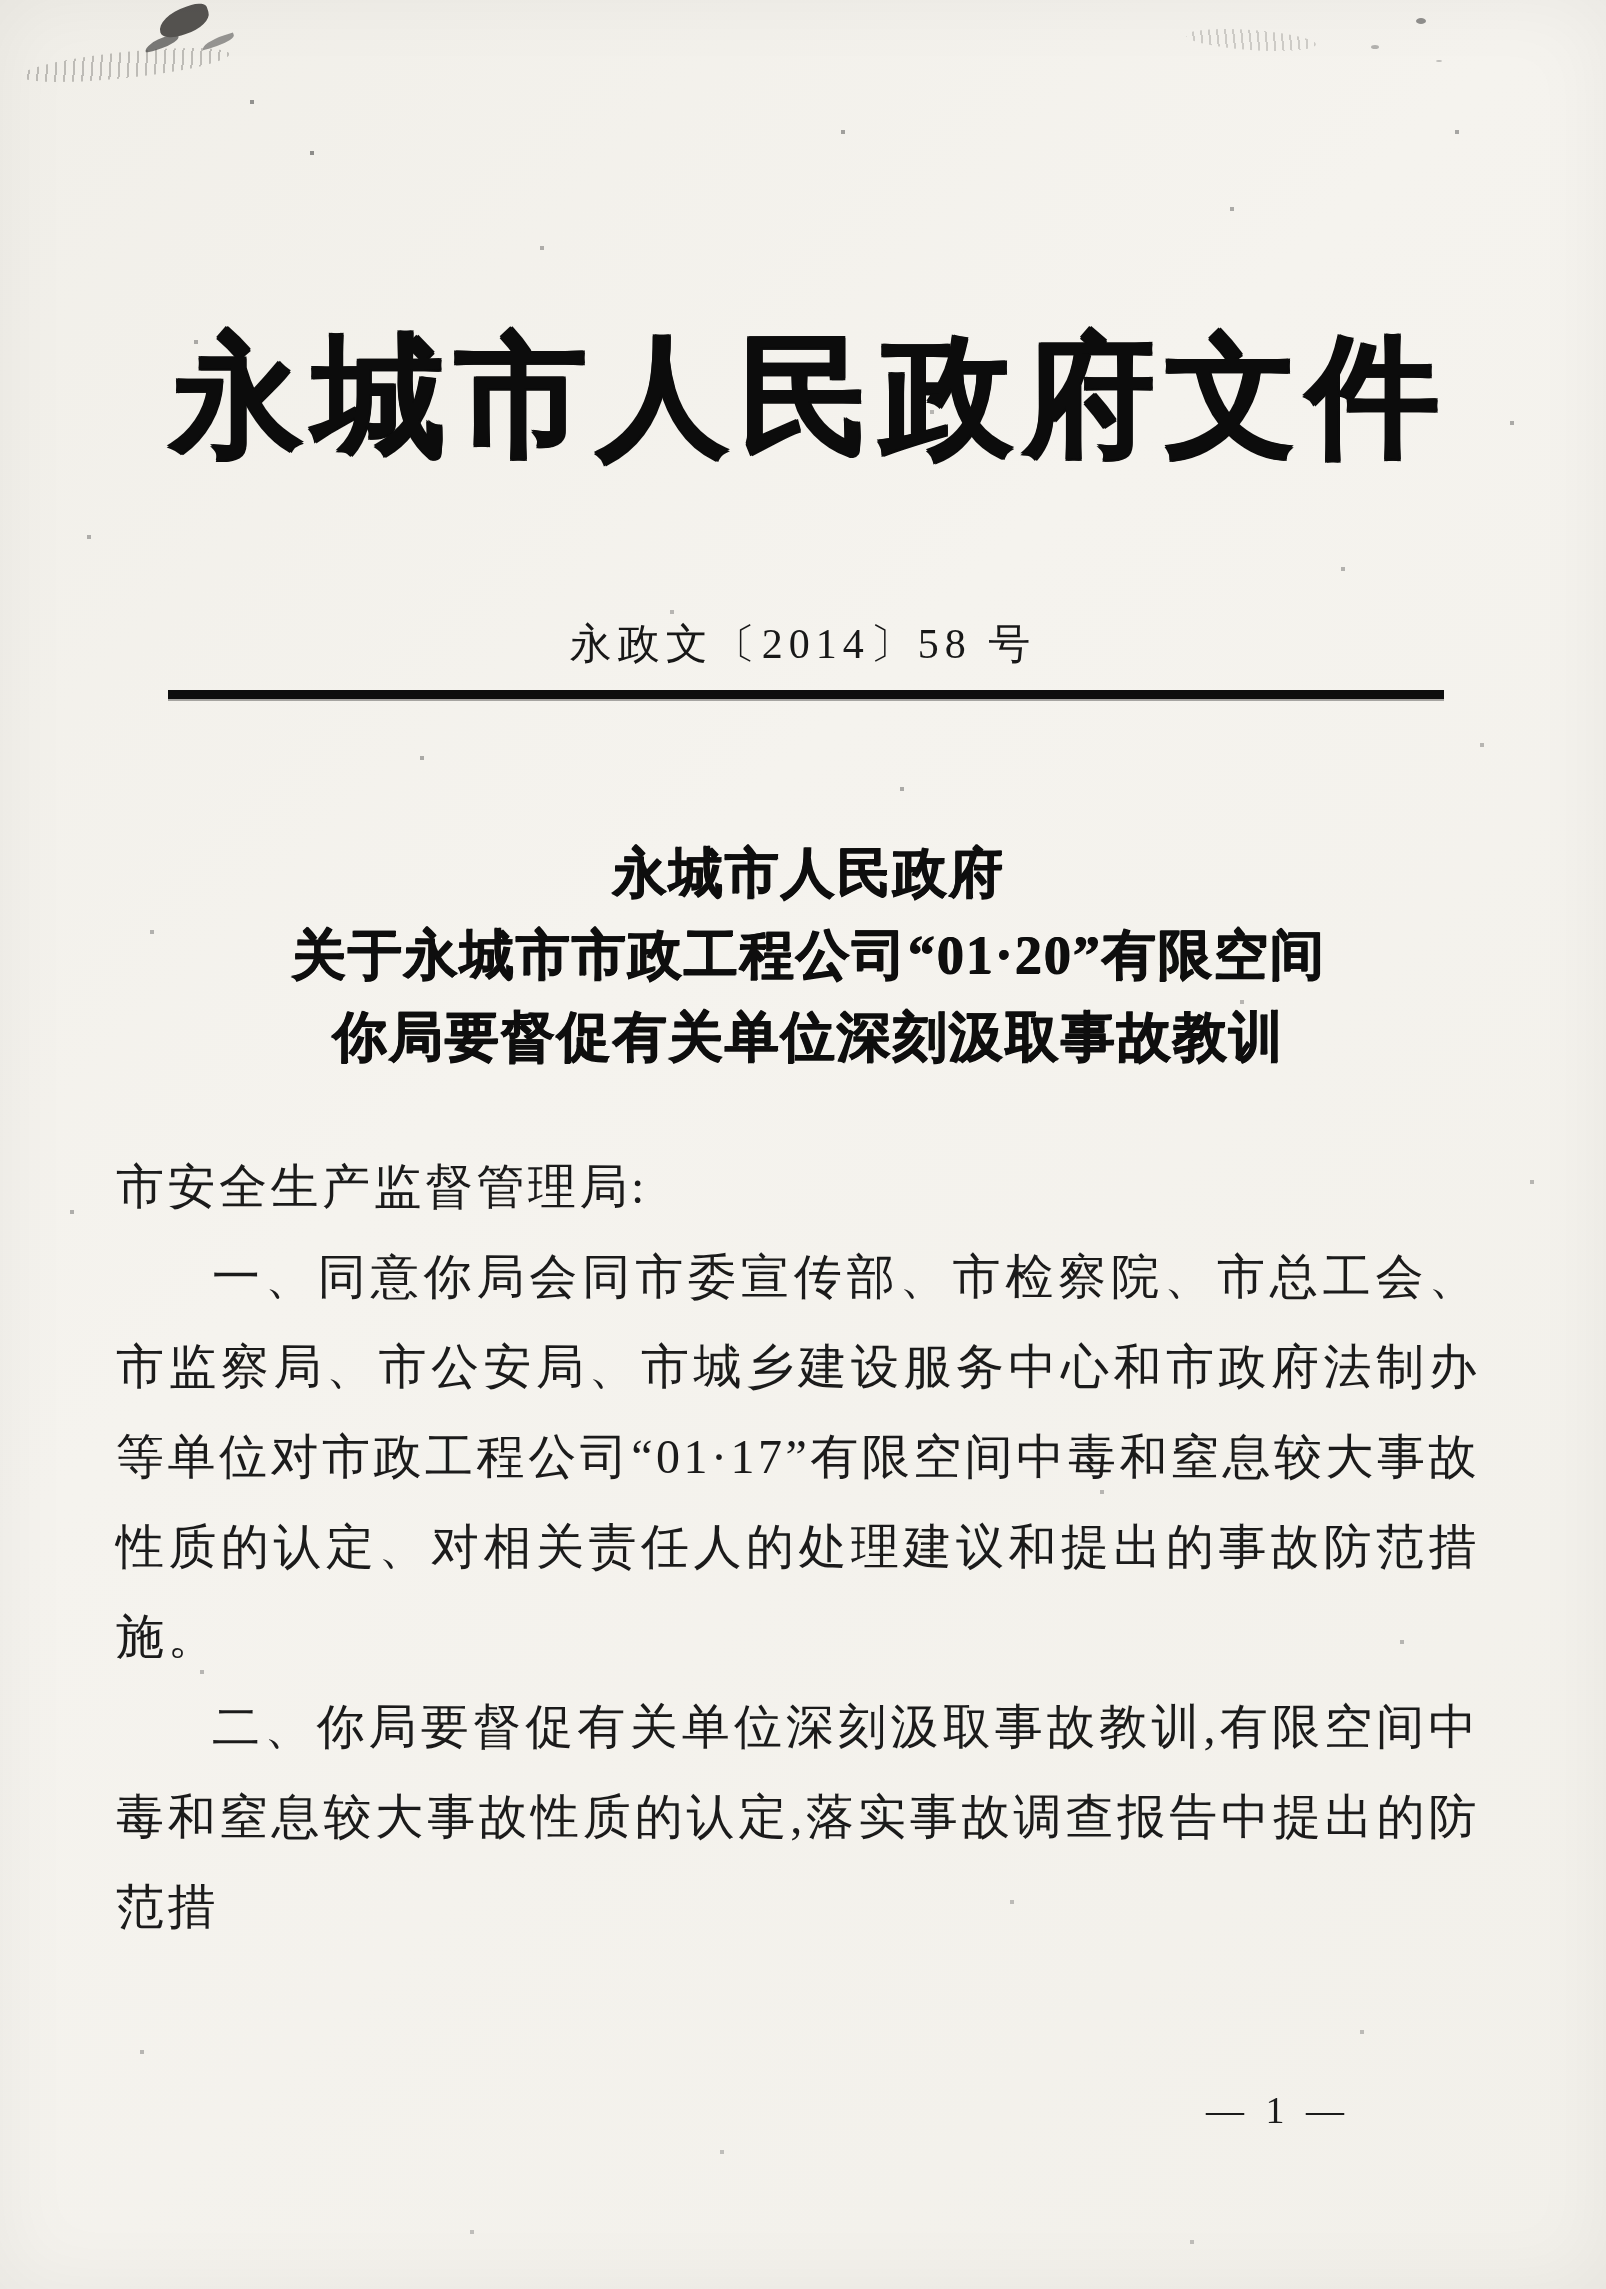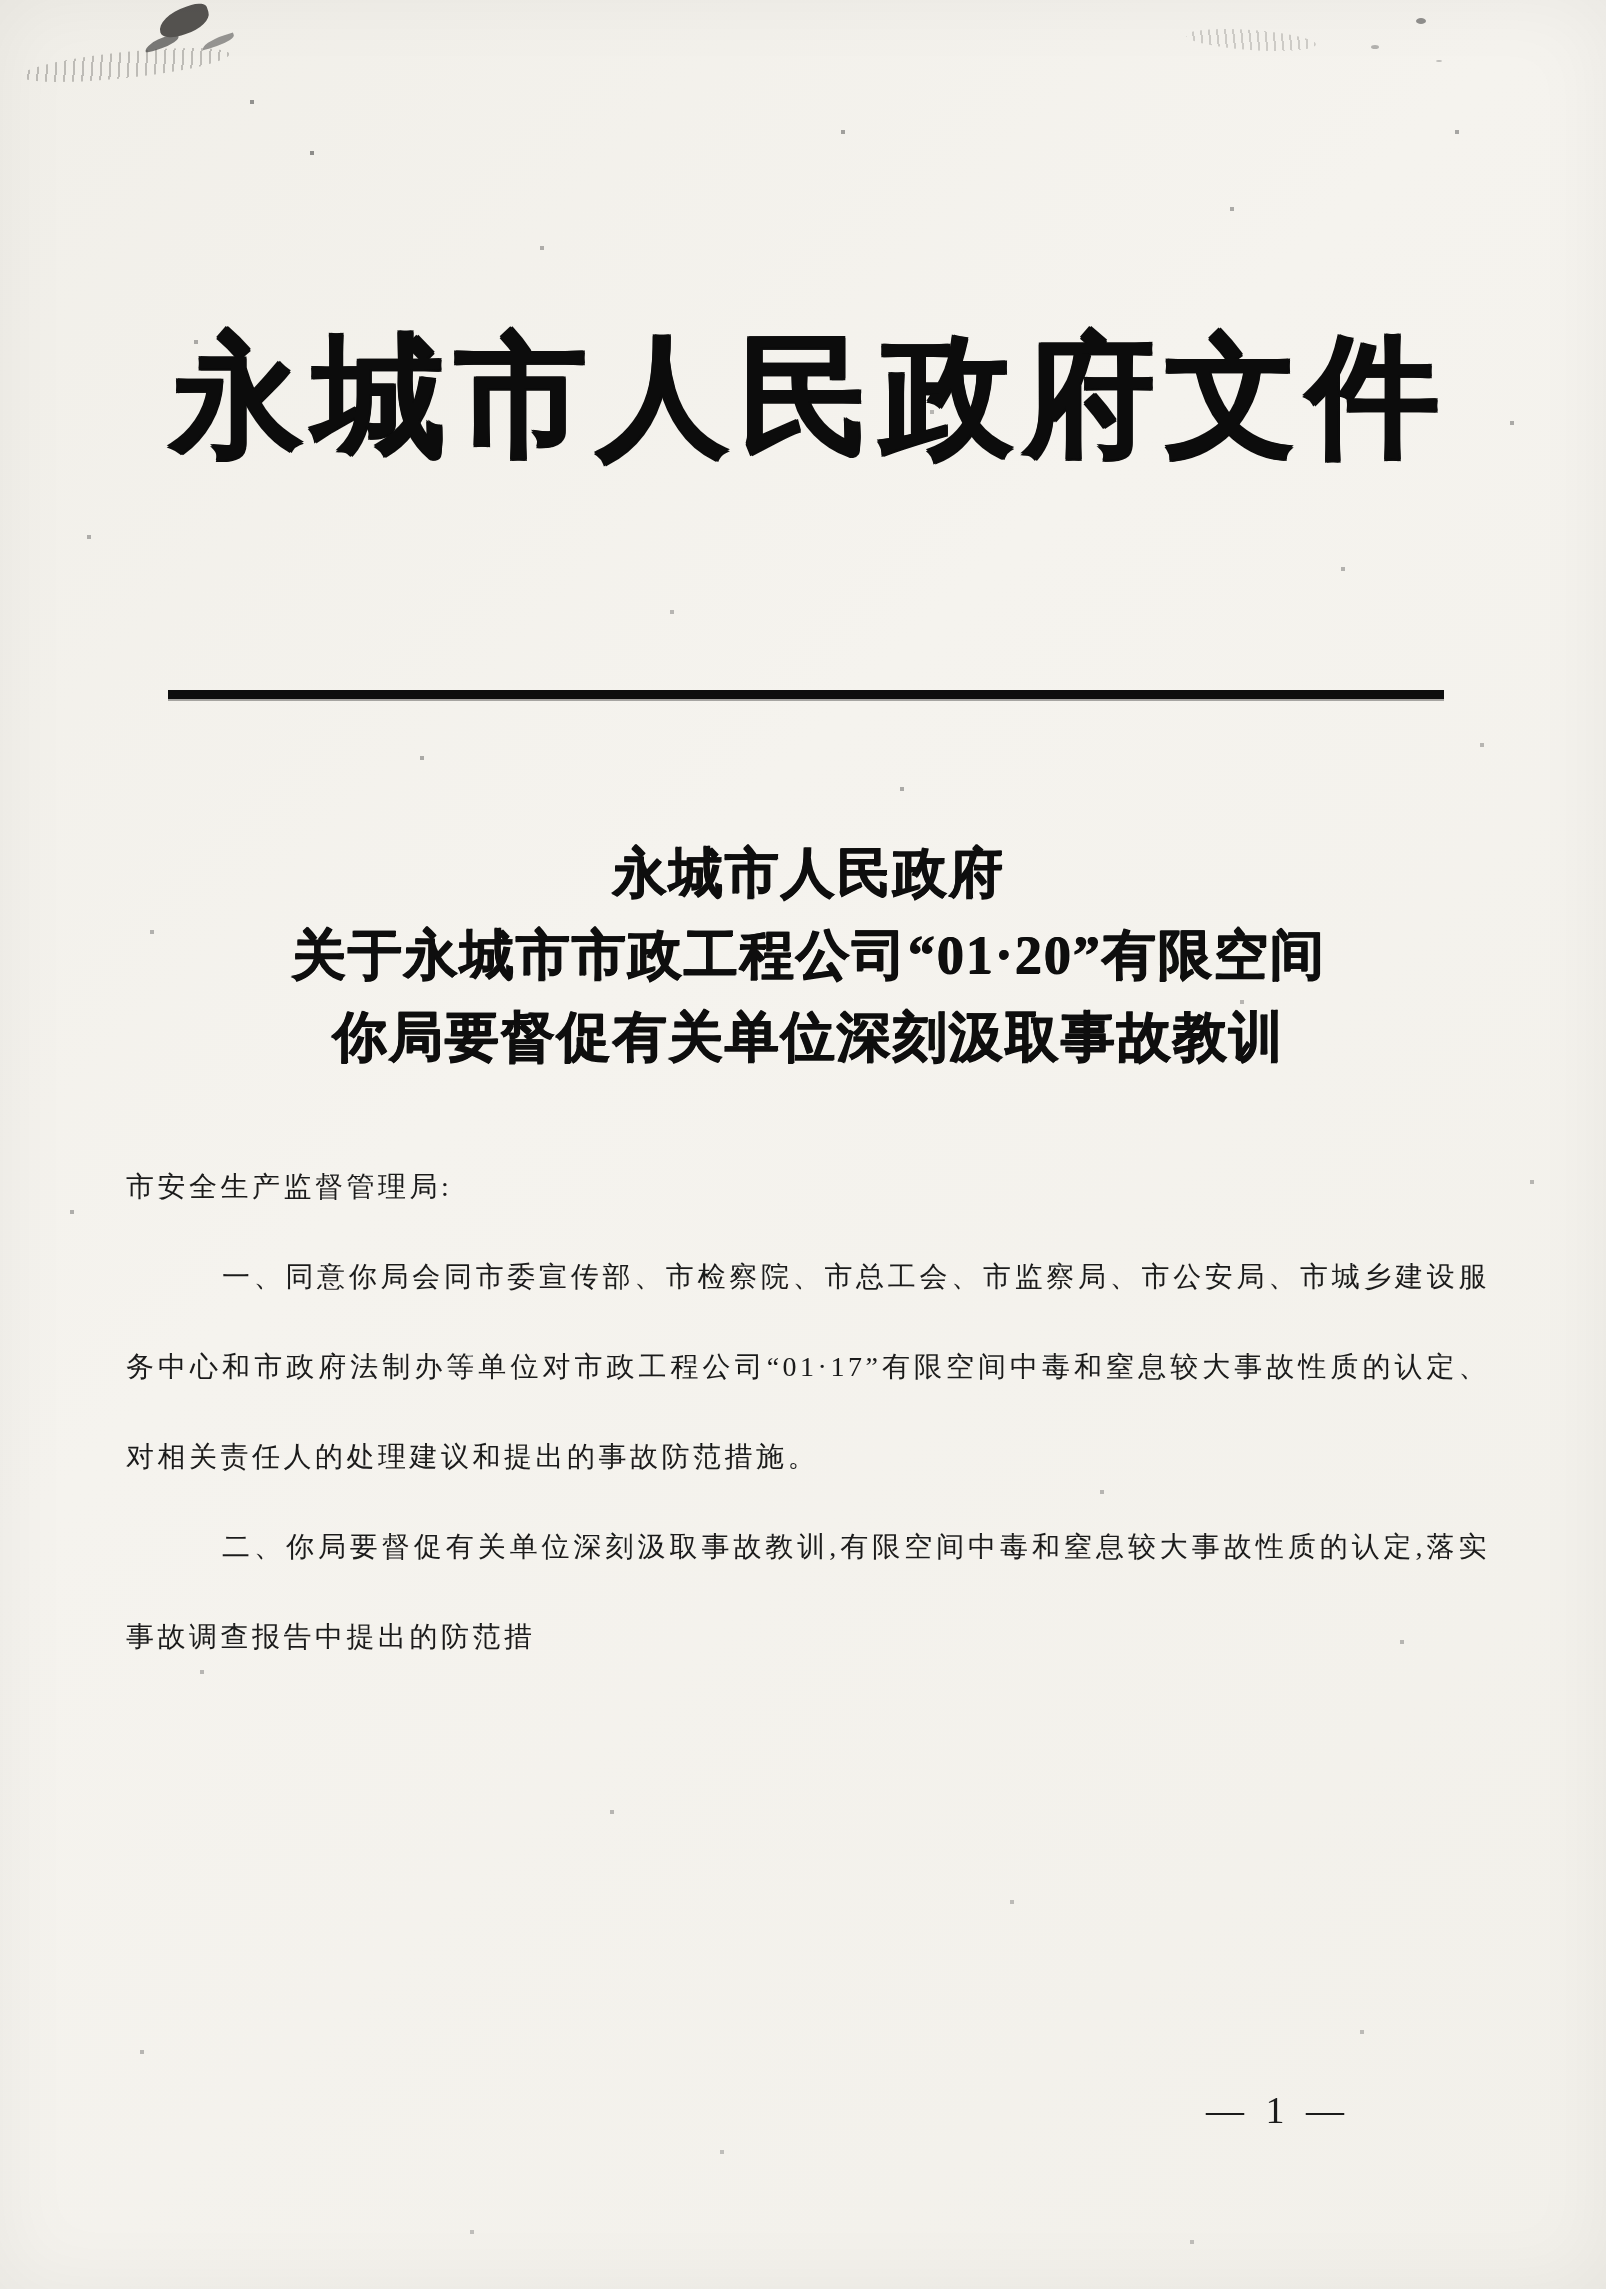--- a/index.html
+++ b/index.html
@@ -85,22 +85,22 @@
   .subject {
     position: absolute; left: 0; right: 0; top: 832px;
     text-align: center;
     font-size: 54px; font-weight: 900; line-height: 82px;
     letter-spacing: 2px; color: #0e0e0e;
     text-shadow: 1px 0 0 currentColor, 0 1px 0 currentColor;
     margin-left: 11px;
   }
   .subject div { white-space: nowrap; }
   .body-text {
-    position: absolute; left: 126px; top: 1142px; width: 1364px;
-    font-size: 28px; line-height: 90px; letter-spacing: 3.5px;
+    position: absolute; left: 116px; top: 1142px; width: 1364px;
+    font-size: 48px; line-height: 90px; letter-spacing: 3.5px;
     text-align: justify; color: #1b1b1b;
   }
   .body-text p { margin: 0; text-indent: 96px; }
   .salutation { white-space: nowrap; }
   .page-number {
     position: absolute; right: 256px; top: 2088px;
     font-size: 38px; letter-spacing: 6px; color: #1b1b1b;
     white-space: nowrap;
   }
 </style>
@@ -110,20 +110,21 @@
 <div class="sheet">
 
   <div class="smudge smudge-tl-blob"></div>
   <div class="smudge smudge-tl-scratch"></div>
   <div class="smudge smudge-tr"></div>
   <div class="smudge smudge-tr-dot"></div>
   <div class="speckles"></div>
 
   <h1 class="org-title">永城市人民政府文件</h1>
 
+  <div class="doc-number">永政文〔2014〕58 号</div>
 
   <div class="rule"></div>
 
   <div class="subject">
     <div>永城市人民政府</div>
     <div>关于永城市市政工程公司“01·20”有限空间</div>
     <div>你局要督促有关单位深刻汲取事故教训</div>
   </div>
 
   <div class="body-text">

